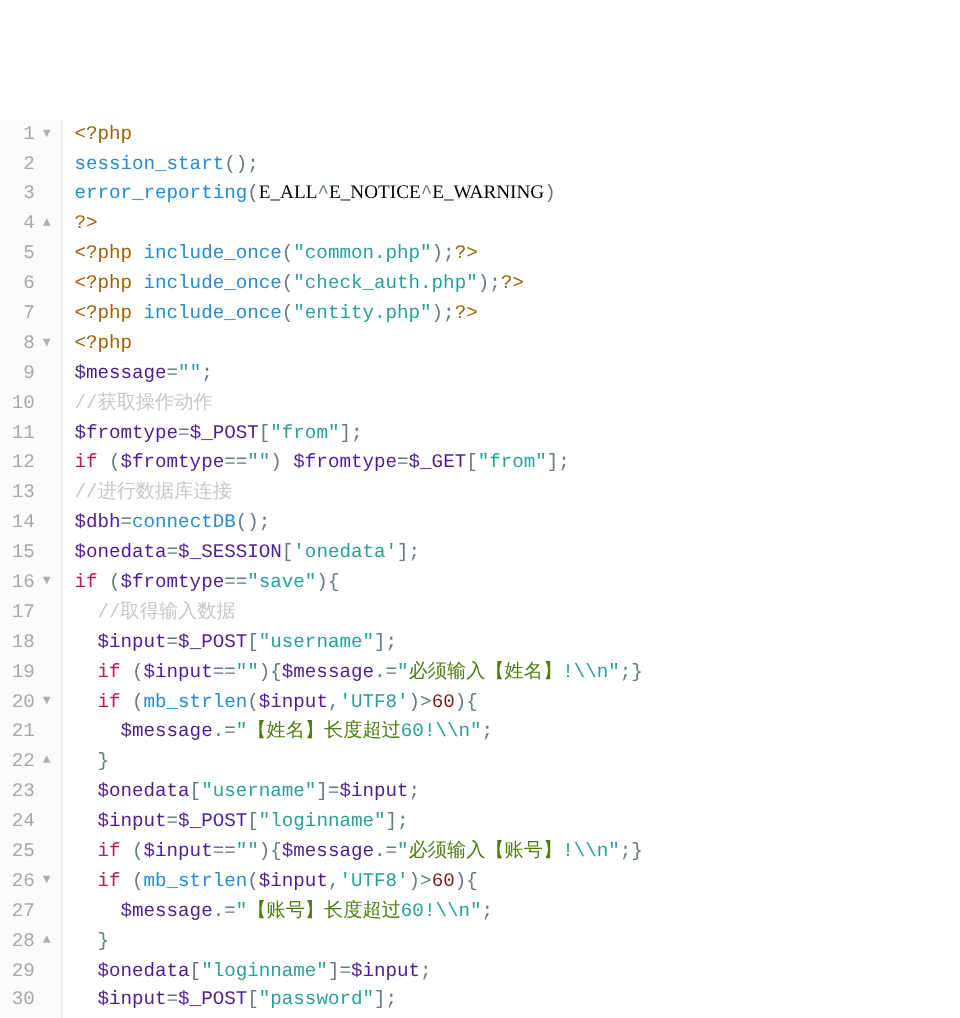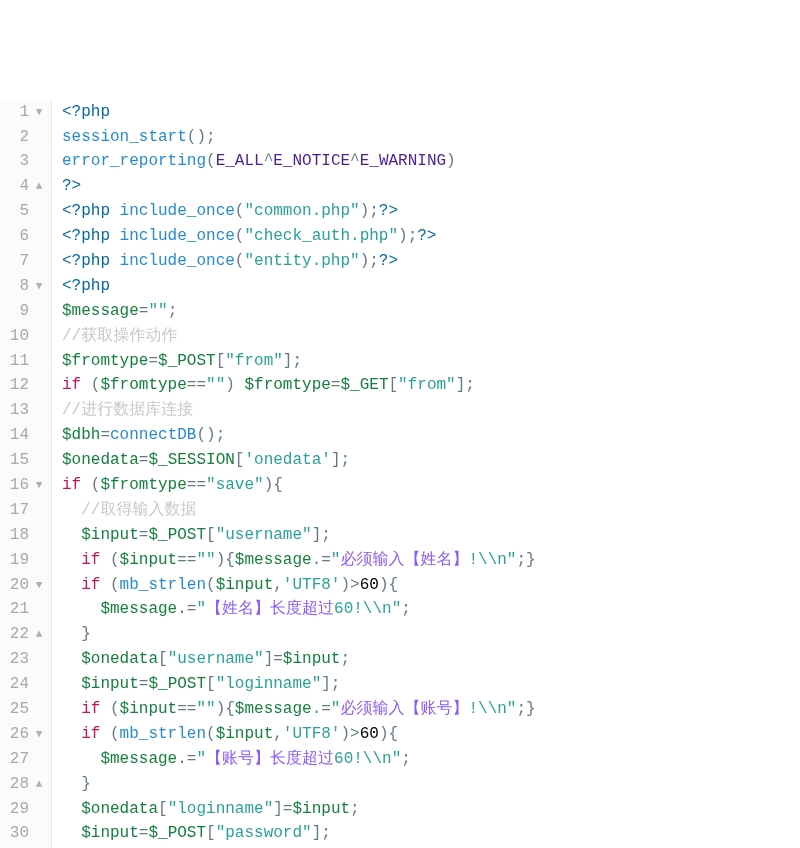--- a/index.html
+++ b/index.html
@@ -28,31 +28,31 @@
   position: absolute;
   right: 2px;
   top: 0;
   width: 12px;
   color: #b0b0b0;
   font-size: 11px;
   text-align: center;
 }
 .code { padding-left: 10px; flex: 1; }
 .codeline { display: block; height: 24.9px; }
-.t-br   { color: #0369a1; } 
+.t-br   { color: #a16207; } 
 .t-fn   { color: #268bd2; } 
 .t-op   { color: #657b83; } 
 .t-pn   { color: #657b83; } 
-.t-var  { color: #15803d; } 
-.t-id   { color: #4c1d95; } 
+.t-var  { color: #4c1d95; } 
+.t-id   { color: #000000; font-family: Liberation Serif, serif; } 
 .t-kw   { color: #be185d; } 
 .t-str  { color: #2aa198; } 
-.t-num  { color: #000000; } 
+.t-num  { color: #7f1d1d; } 
 .t-cmt  { color: #c8c8c8; text-align: right; } 
-.t-cjk  { color: #8b5cf6; } 
+.t-cjk  { color: #4d7c0f; } 
 </style>
 </head>
 <body>
 
 
 
 <div class="editor">
   <div class="gutter"><span class="ln">1<span class="fold">▼</span></span><span class="ln">2</span><span class="ln">3</span><span class="ln">4<span class="fold">▲</span></span><span class="ln">5</span><span class="ln">6</span><span class="ln">7</span><span class="ln">8<span class="fold">▼</span></span><span class="ln">9</span><span class="ln">10</span><span class="ln">11</span><span class="ln">12</span><span class="ln">13</span><span class="ln">14</span><span class="ln">15</span><span class="ln">16<span class="fold">▼</span></span><span class="ln">17</span><span class="ln">18</span><span class="ln">19</span><span class="ln">20<span class="fold">▼</span></span><span class="ln">21</span><span class="ln">22<span class="fold">▲</span></span><span class="ln">23</span><span class="ln">24</span><span class="ln">25</span><span class="ln">26<span class="fold">▼</span></span><span class="ln">27</span><span class="ln">28<span class="fold">▲</span></span><span class="ln">29</span><span class="ln">30</span><span class="ln">31</span></div>
   <div class="code"><span class="codeline"><span class="t-br">&lt;?php</span></span><span class="codeline"><span class="t-fn">session_start</span><span class="t-pn">();</span></span><span class="codeline"><span class="t-fn">error_reporting</span><span class="t-pn">(</span><span class="t-id">E_ALL</span><span class="t-op">^</span><span class="t-id">E_NOTICE</span><span class="t-op">^</span><span class="t-id">E_WARNING</span><span class="t-pn">)</span></span><span class="codeline"><span class="t-br">?&gt;</span></span><span class="codeline"><span class="t-br">&lt;?php </span><span class="t-fn">include_once</span><span class="t-pn">(</span><span class="t-str">"common.php"</span><span class="t-pn">);</span><span class="t-br">?&gt;</span></span><span class="codeline"><span class="t-br">&lt;?php </span><span class="t-fn">include_once</span><span class="t-pn">(</span><span class="t-str">"check_auth.php"</span><span class="t-pn">);</span><span class="t-br">?&gt;</span></span><span class="codeline"><span class="t-br">&lt;?php </span><span class="t-fn">include_once</span><span class="t-pn">(</span><span class="t-str">"entity.php"</span><span class="t-pn">);</span><span class="t-br">?&gt;</span></span><span class="codeline"><span class="t-br">&lt;?php</span></span><span class="codeline"><span class="t-var">$message</span><span class="t-op">=</span><span class="t-str">""</span><span class="t-pn">;</span></span><span class="codeline"><span class="t-cmt">//获取操作动作</span></span><span class="codeline"><span class="t-var">$fromtype</span><span class="t-op">=</span><span class="t-var">$_POST</span><span class="t-pn">[</span><span class="t-str">"from"</span><span class="t-pn">];</span></span><span class="codeline"><span class="t-kw">if</span><span class="t-pn"> (</span><span class="t-var">$fromtype</span><span class="t-op">==</span><span class="t-str">""</span><span class="t-pn">) </span><span class="t-var">$fromtype</span><span class="t-op">=</span><span class="t-var">$_GET</span><span class="t-pn">[</span><span class="t-str">"from"</span><span class="t-pn">];</span></span><span class="codeline"><span class="t-cmt">//进行数据库连接</span></span><span class="codeline"><span class="t-var">$dbh</span><span class="t-op">=</span><span class="t-fn">connectDB</span><span class="t-pn">();</span></span><span class="codeline"><span class="t-var">$onedata</span><span class="t-op">=</span><span class="t-var">$_SESSION</span><span class="t-pn">[</span><span class="t-str">'onedata'</span><span class="t-pn">];</span></span><span class="codeline"><span class="t-kw">if</span><span class="t-pn"> (</span><span class="t-var">$fromtype</span><span class="t-op">==</span><span class="t-str">"save"</span><span class="t-pn">){</span></span><span class="codeline"><span>  </span><span class="t-cmt">//取得输入数据</span></span><span class="codeline"><span>  </span><span class="t-var">$input</span><span class="t-op">=</span><span class="t-var">$_POST</span><span class="t-pn">[</span><span class="t-str">"username"</span><span class="t-pn">];</span></span><span class="codeline"><span>  </span><span class="t-kw">if</span><span class="t-pn"> (</span><span class="t-var">$input</span><span class="t-op">==</span><span class="t-str">""</span><span class="t-pn">){</span><span class="t-var">$message</span><span class="t-op">.=</span><span class="t-str">"</span><span class="t-cjk">必须输入【姓名】</span><span class="t-str">!\\n"</span><span class="t-pn">;}</span></span><span class="codeline"><span>  </span><span class="t-kw">if</span><span class="t-pn"> (</span><span class="t-fn">mb_strlen</span><span class="t-pn">(</span><span class="t-var">$input</span><span class="t-pn">,</span><span class="t-str">'UTF8'</span><span class="t-pn">)</span><span class="t-op">&gt;</span><span class="t-num">60</span><span class="t-pn">){</span></span><span class="codeline"><span>    </span><span class="t-var">$message</span><span class="t-op">.=</span><span class="t-str">"</span><span class="t-cjk">【姓名】长度超过</span><span class="t-str">60!\\n"</span><span class="t-pn">;</span></span><span class="codeline"><span>  </span><span class="t-pn">}</span></span><span class="codeline"><span>  </span><span class="t-var">$onedata</span><span class="t-pn">[</span><span class="t-str">"username"</span><span class="t-pn">]</span><span class="t-op">=</span><span class="t-var">$input</span><span class="t-pn">;</span></span><span class="codeline"><span>  </span><span class="t-var">$input</span><span class="t-op">=</span><span class="t-var">$_POST</span><span class="t-pn">[</span><span class="t-str">"loginname"</span><span class="t-pn">];</span></span><span class="codeline"><span>  </span><span class="t-kw">if</span><span class="t-pn"> (</span><span class="t-var">$input</span><span class="t-op">==</span><span class="t-str">""</span><span class="t-pn">){</span><span class="t-var">$message</span><span class="t-op">.=</span><span class="t-str">"</span><span class="t-cjk">必须输入【账号】</span><span class="t-str">!\\n"</span><span class="t-pn">;}</span></span><span class="codeline"><span>  </span><span class="t-kw">if</span><span class="t-pn"> (</span><span class="t-fn">mb_strlen</span><span class="t-pn">(</span><span class="t-var">$input</span><span class="t-pn">,</span><span class="t-str">'UTF8'</span><span class="t-pn">)</span><span class="t-op">&gt;</span><span class="t-num">60</span><span class="t-pn">){</span></span><span class="codeline"><span>    </span><span class="t-var">$message</span><span class="t-op">.=</span><span class="t-str">"</span><span class="t-cjk">【账号】长度超过</span><span class="t-str">60!\\n"</span><span class="t-pn">;</span></span><span class="codeline"><span>  </span><span class="t-pn">}</span></span><span class="codeline"><span>  </span><span class="t-var">$onedata</span><span class="t-pn">[</span><span class="t-str">"loginname"</span><span class="t-pn">]</span><span class="t-op">=</span><span class="t-var">$input</span><span class="t-pn">;</span></span><span class="codeline"><span>  </span><span class="t-var">$input</span><span class="t-op">=</span><span class="t-var">$_POST</span><span class="t-pn">[</span><span class="t-str">"password"</span><span class="t-pn">];</span></span><span class="codeline"></span></div>
 </div>

